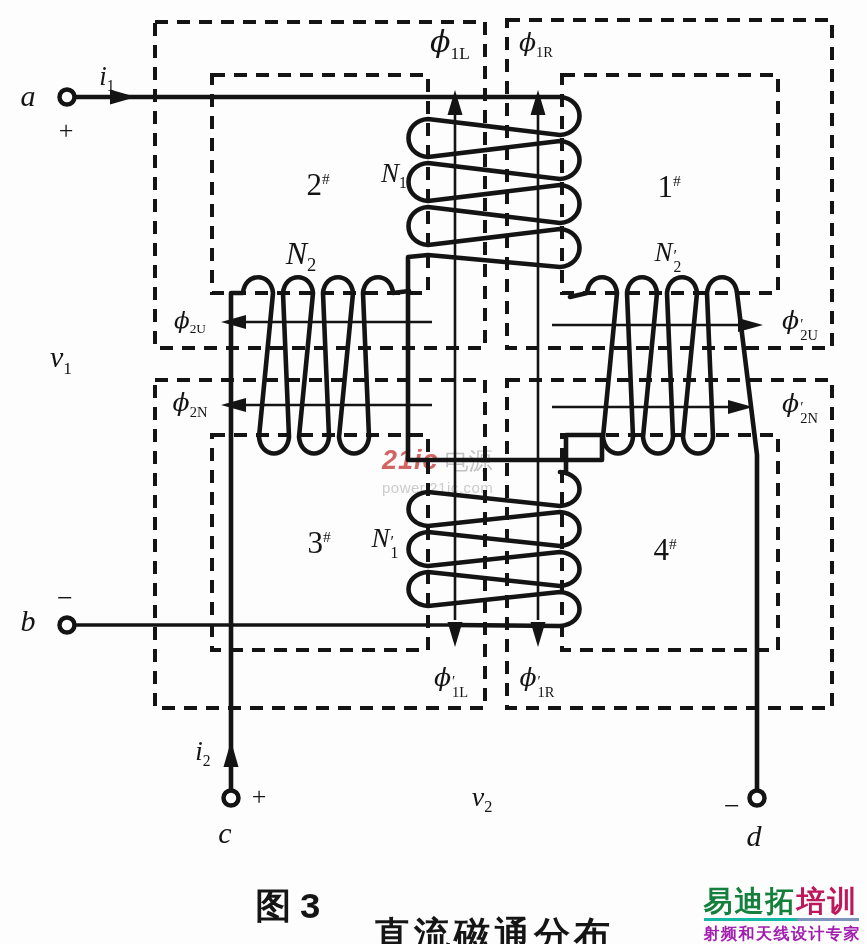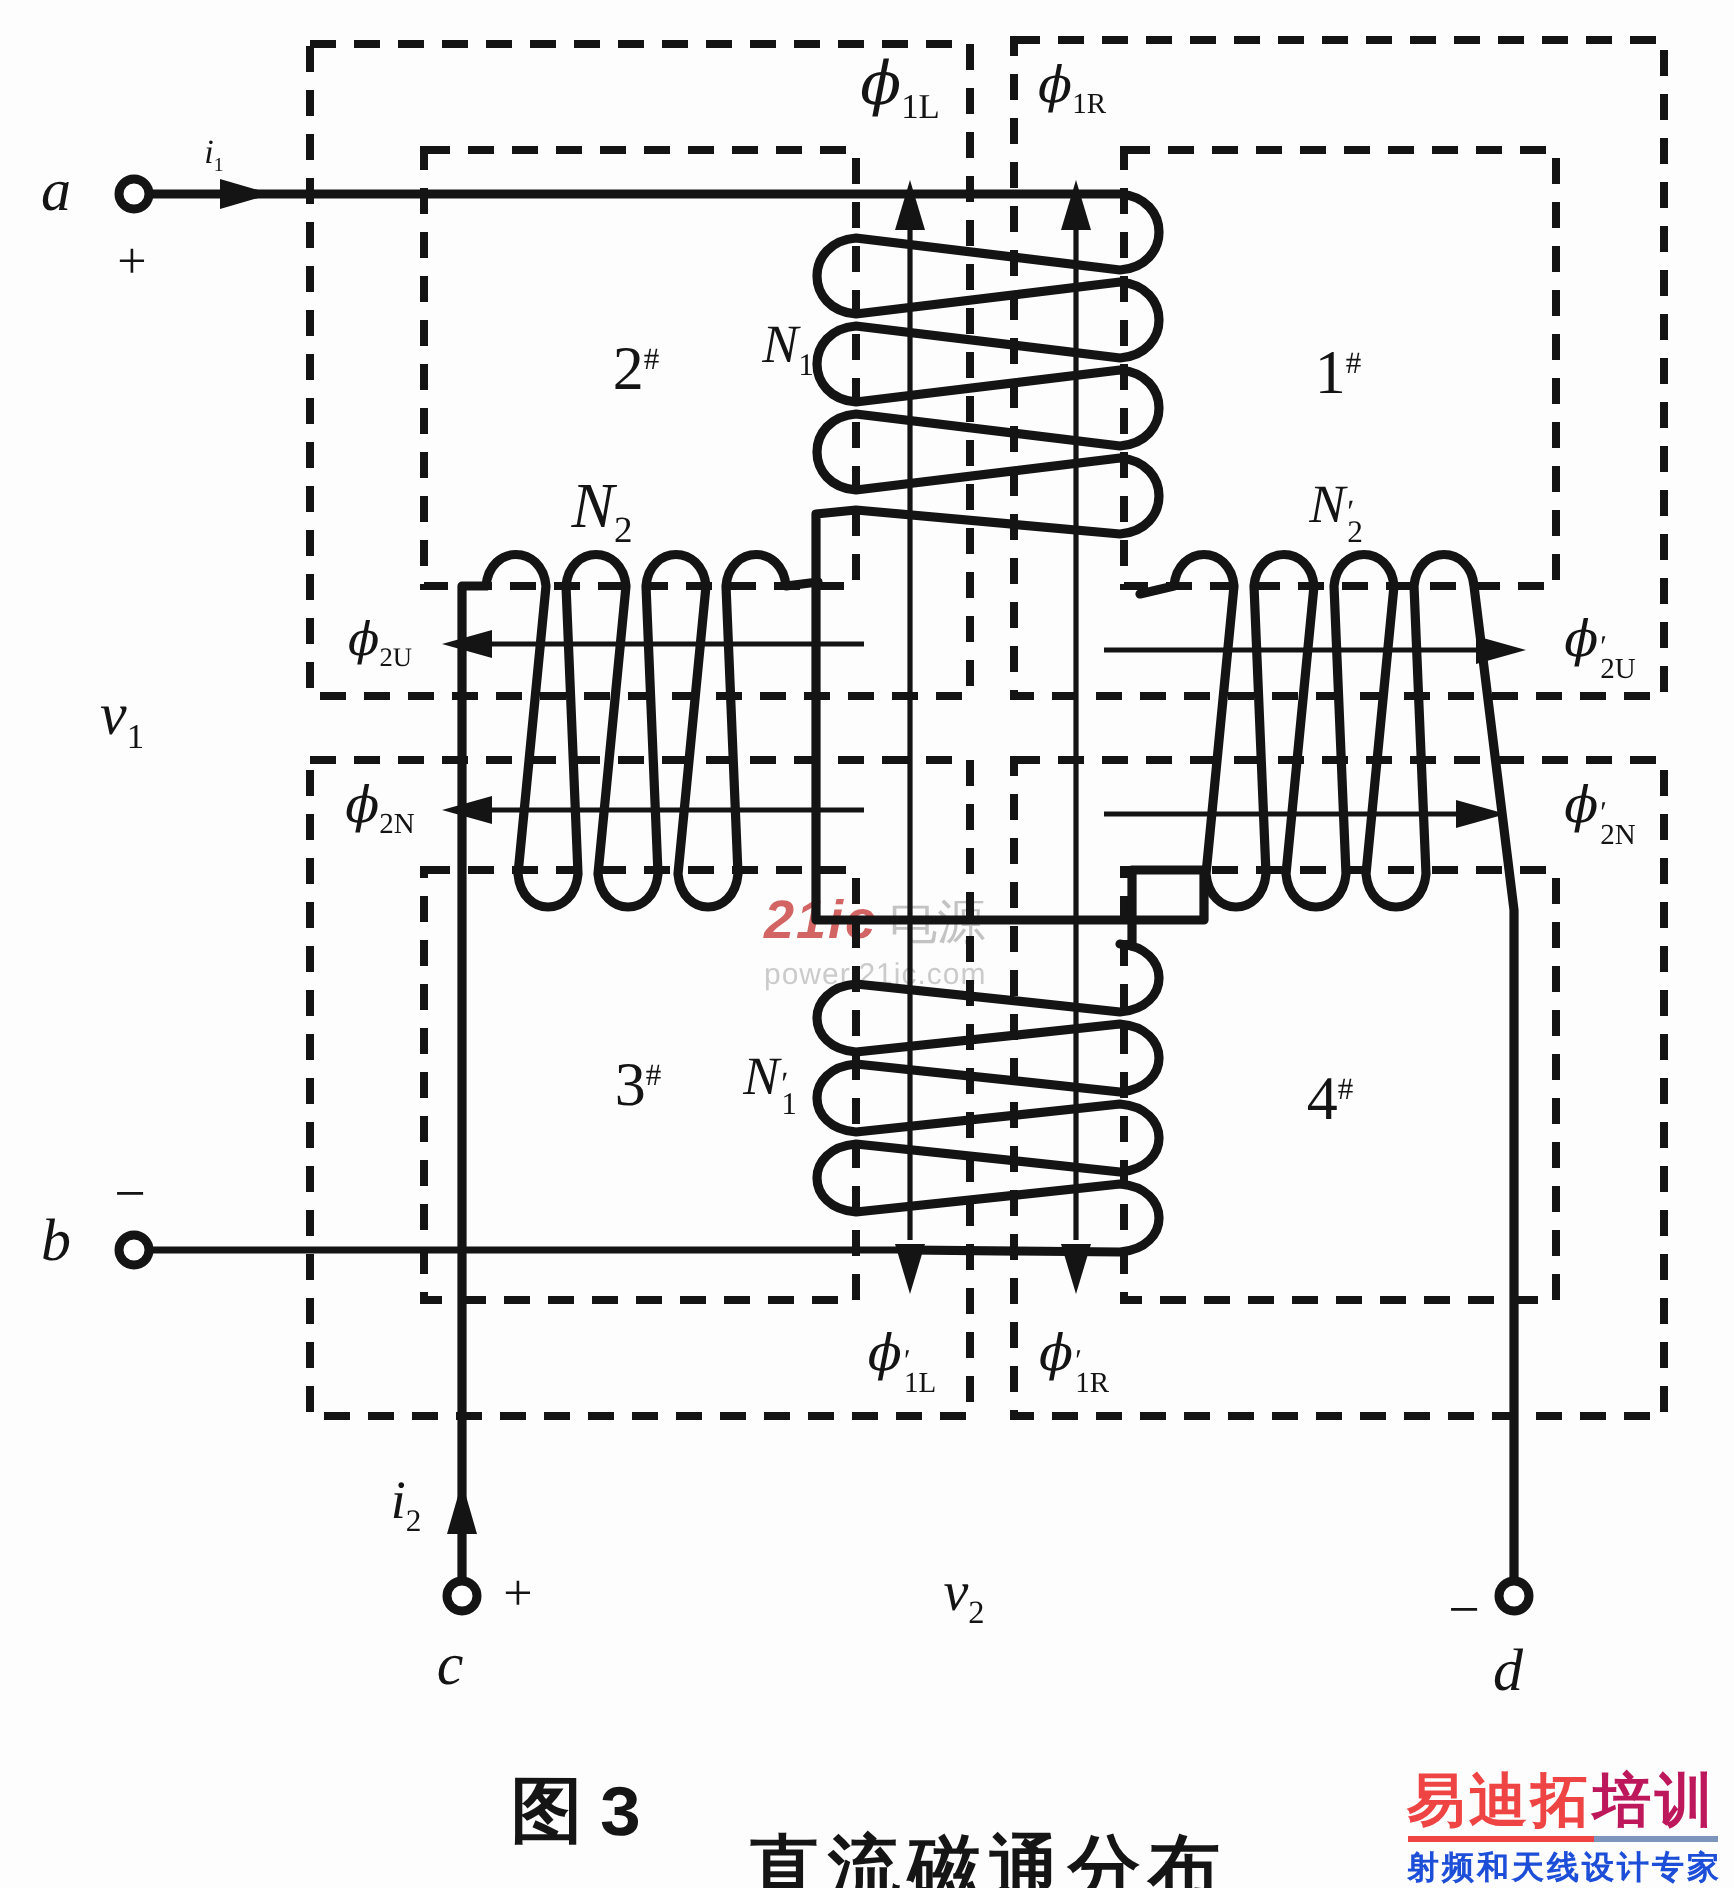--- a/index.html
+++ b/index.html
@@ -27,23 +27,23 @@
   .wm-center { position:absolute; left:382px; top:445px; z-index:1; opacity:0.85;
                font-family:"Liberation Sans","DejaVu Sans",sans-serif; }
   .wm-row { display:flex; align-items:baseline; gap:6px; }
   .wm-brand { color:#cc4a4a; font-weight:bold; font-style:italic; font-size:27px; letter-spacing:1px; }
   .wm-suffix { color:#b9b9b9; font-size:24px; }
   .wm-url { color:#c3c3c3; font-size:15px; margin-top:2px; letter-spacing:0.5px; }
 
   .wm-corner { position:absolute; right:6px; top:886px; z-index:4; text-align:left;
                font-family:"Liberation Sans","DejaVu Sans",sans-serif; }
   .wm-big { font-size:29px; font-weight:bold; letter-spacing:2px; line-height:1.05; display:flex; }
-  .wm-red  { color:#ef4444; border-bottom:3px solid #ef4444; padding-bottom:2px; }
+  .wm-red  { color:#15803d; border-bottom:3px solid #14b8a6; padding-bottom:2px; }
   .wm-blue { color:#be185d; border-bottom:3px solid #7d94bd; padding-bottom:2px; }
-  .wm-tag { color:#1d4ed8; font-size:16px; letter-spacing:1.5px; margin-top:3px; font-weight:bold;
+  .wm-tag { color:#a21caf; font-size:16px; letter-spacing:1.5px; margin-top:3px; font-weight:bold;
             font-family:"Liberation Serif","DejaVu Serif",serif; }
 
   .caption { position:absolute; top:906px; transform:translate(-50%,-50%); z-index:3;
              font-weight:bold; color:#151515; font-family:Liberation Mono, monospace; }
   .cap-fig   { left:292px; font-size:36px; letter-spacing:8px; }
   .cap-title { left:494px; font-size:36px; letter-spacing:4px;margin-top:29px; }
 </style>
 </head>
 <body>
 
@@ -145,21 +145,21 @@
 
   <div class="lab it" style="left:28px;top:96px;font-size:30px">a</div>
   <div class="lab" style="left:66px;top:131px;font-size:26px">+</div>
   <div class="lab it" style="left:28px;top:621px;font-size:30px">b</div>
   <div class="lab" style="left:65px;top:598px;font-size:28px">−</div>
   <div class="lab it" style="left:225px;top:833px;font-size:30px">c</div>
   <div class="lab" style="left:259px;top:797px;font-size:26px">+</div>
   <div class="lab it" style="left:754px;top:836px;font-size:30px">d</div>
   <div class="lab" style="left:732px;top:806px;font-size:28px">−</div>
 
-  <div class="lab it" style="left:107px;top:78px;font-size:17px">
+  <div class="lab it" style="left:107px;top:78px;font-size:27px">
     <span>i</span><sub class="sb">1</sub></div>
   <div class="lab it" style="left:203px;top:753px;font-size:27px">
     <span>i</span><sub class="sb">2</sub></div>
   <div class="lab it" style="left:61px;top:360px;font-size:30px">
     <span>v</span><sub class="sb">1</sub></div>
   <div class="lab it" style="left:482px;top:799px;font-size:28px">
     <span>v</span><sub class="sb">2</sub></div>
 
   <div class="lab" style="left:450px;top:45px;font-size:30px">
     <span class="phi">ϕ</span><sub class="sb">1L</sub></div>

